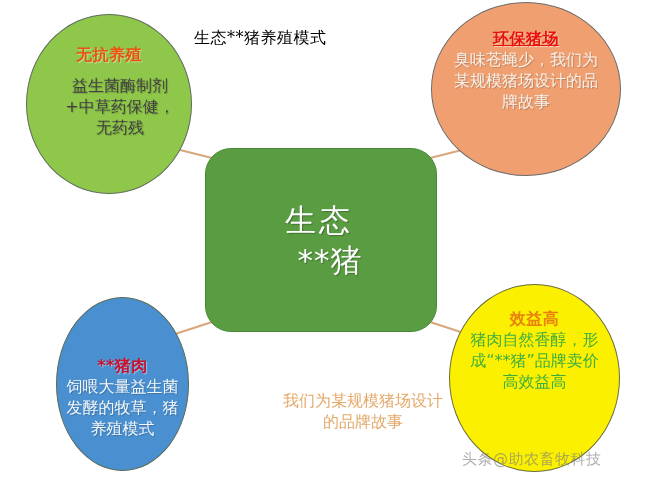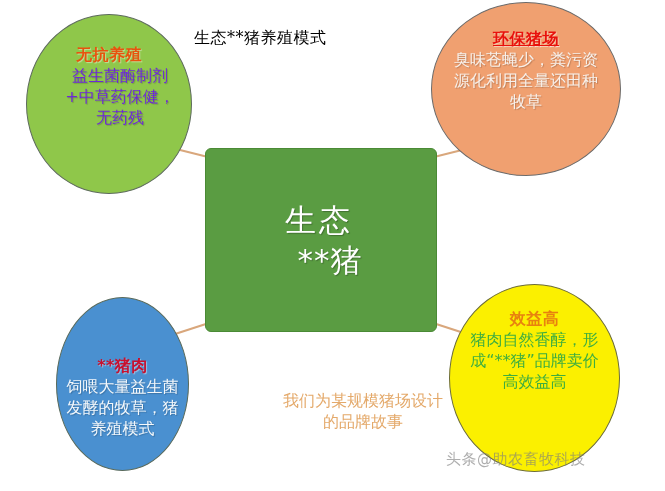--- a/index.html
+++ b/index.html
@@ -28,21 +28,21 @@
 
   
   .center-node {
     position: absolute;
     left: 205px;
     top: 148px;
     width: 232px;
     height: 184px;
     background: #5a9c42;
     border: 1px solid #4a8a35;
-    border-radius: 6px;
+    border-radius: 26px;
     display: flex;
     flex-direction: column;
     align-items: center;
     justify-content: center;
     box-sizing: border-box;
     z-index: 5;
   }
   .center-line1 {
     color: #ffffff;
     font-size: 31px;
@@ -88,23 +88,24 @@
   }
 
   
   #bubble-anti {
     left: 26px; top: 14px;
     width: 166px; height: 180px;
     background: #8dc63f;
     background: #8fc74a;
     border: 1.6px solid #5e6b5e;
     padding-top: 30px;
+    gap: 10px;
   }
   #bubble-anti .b-title { color: #e8530e; }
-  #bubble-anti .b-body { color: #6d28d9; width: 124px; margin-left: 22px; }
+  #bubble-anti .b-body { color: #404040; width: 124px; margin-left: 22px; }
 
   
   #bubble-eco {
     left: 431px; top: 2px;
     width: 190px; height: 174px;
     background: #f0a070;
     border: 1.6px solid #6b6b6b;
     padding-top: 26px;
   }
   #bubble-eco .b-title { color: #e8120c; text-decoration: underline; }
@@ -158,21 +159,21 @@
     width: 170px;
     font-size: 16px;
     line-height: 21px;
     color: #e4a96a;
     text-align: center;
     z-index: 7;
     margin-left: 38px;
   }
   .watermark {
     position: absolute;
-    left: 446px;
+    left: 462px;
     top: 450px;
     font-size: 15px;
     line-height: 19px;
     color: #7d7d7d;
     opacity: 0.62;
     letter-spacing: 0.5px;
     white-space: nowrap;
     z-index: 9;
   }
 </style>
@@ -195,21 +196,21 @@
     <div class="center-line2">**猪</div>
   </div>
 
   <div class="bubble" id="bubble-anti">
     <div class="b-title">无抗养殖</div>
     <div class="b-body">益生菌酶制剂+中草药保健，无药残</div>
   </div>
 
   <div class="bubble" id="bubble-eco">
     <div class="b-title">环保猪场</div>
-    <div class="b-body">臭味苍蝇少，粪污资源化利用全量还田种牧草</div>
+    <div class="b-body">臭味苍蝇少，我们为某规模猪场设计的品牌故事</div>
   </div>
 
   <div class="bubble" id="bubble-pork">
     <div class="b-title">**猪肉</div>
     <div class="b-body">饲喂大量益生菌发酵的牧草，猪养殖模式</div>
   </div>
 
   <div class="bubble" id="bubble-profit">
     <div class="b-title">效益高</div>
     <div class="b-body">猪肉自然香醇，形成“**猪”品牌卖价高效益高</div>

